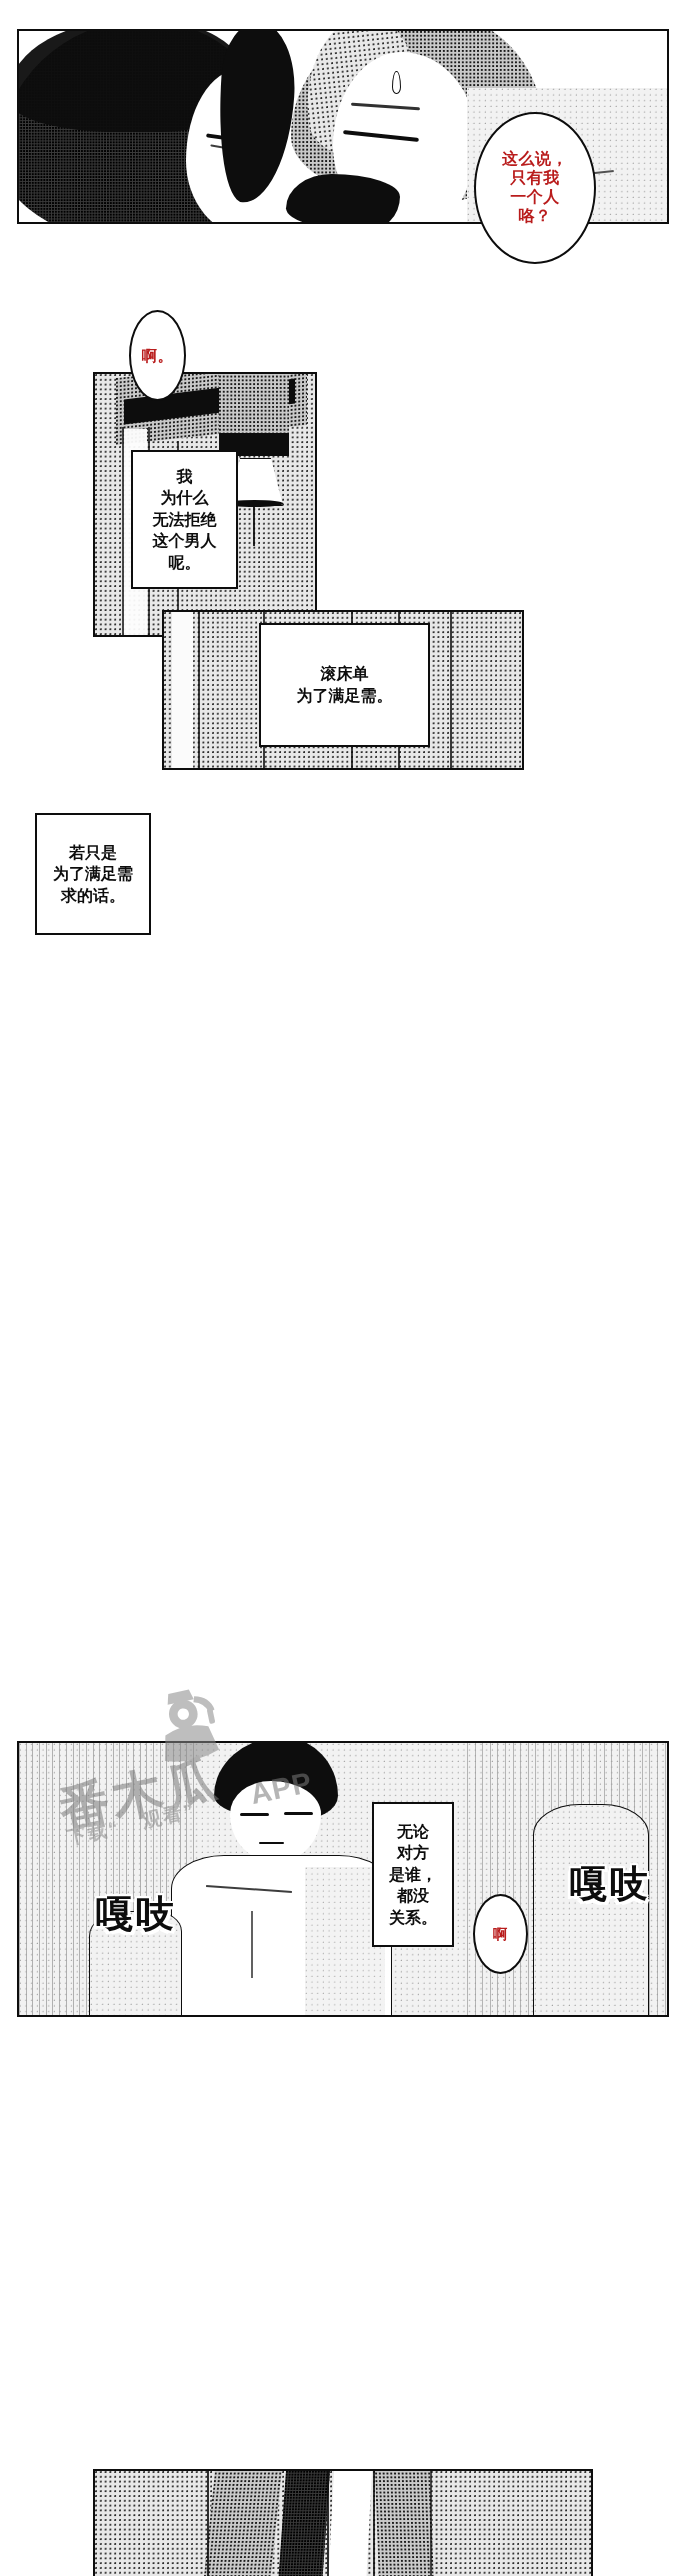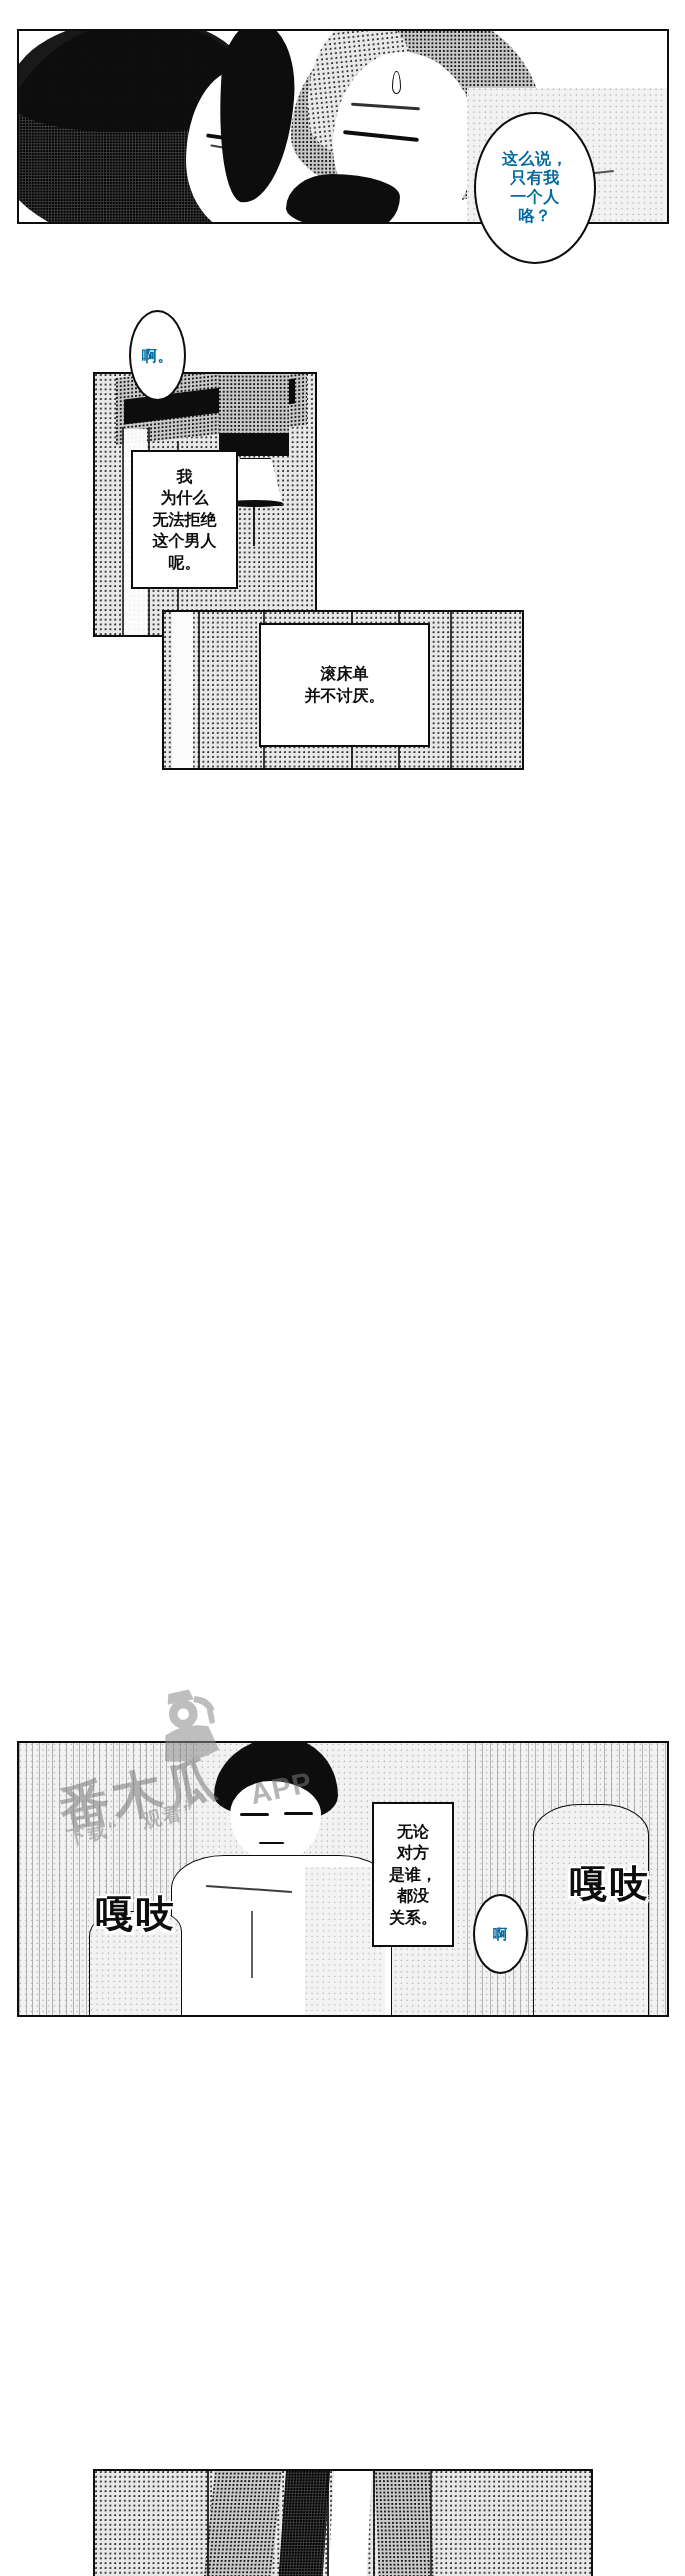--- a/index.html
+++ b/index.html
@@ -61,21 +61,21 @@
   .balloon {
     position: absolute;
     box-sizing: border-box;
     background: #ffffff;
     border: 2.4px solid #0d0d0d;
     border-radius: 50% / 50%;
     display: flex;
     align-items: center;
     justify-content: center;
     text-align: center;
-    color: #0369a1;
+    color: #b91c1c;
     line-height: 1.18;
     font-weight: 700;
     letter-spacing: 0.5px;
     z-index: 40;
   }
   .balloon .txt { white-space: pre-line; }
 
   
   .caption {
     position: absolute;
@@ -271,23 +271,28 @@
     <div class="ink" style="position:absolute; left:99px; top:0; width:1.5px; height:100%; opacity:.8;"></div>
     <div class="ink" style="position:absolute; left:187px; top:0; width:1.5px; height:100%; opacity:.8;"></div>
     <div class="ink" style="position:absolute; left:234px; top:0; width:1.5px; height:100%; opacity:.8;"></div>
     <div class="ink" style="position:absolute; left:286px; top:0; width:1.5px; height:100%; opacity:.8;"></div>
     <div style="position:absolute; left:7.6px; top:0; width:21px; height:100%;
                 background:#fbfbfb;"></div>
   </div>
 
   <div class="caption" style="left:259px; top:623px; width:171px; height:124px; font-size:16px;">
     <span>滚床单
-并不讨厌。</span>
-  </div>
-
+为了满足需。</span>
+  </div>
+
+  <div class="caption" style="left:35px; top:813px; width:116px; height:122px; font-size:16px;">
+    <span>若只是
+为了满足需
+求的话。</span>
+  </div>
 
   <div id="watermark">
     <svg class="wm-mark" viewBox="0 0 92 88">
       <g fill="#8a8a8a" transform="rotate(-12 46 44)">
         <path d="M34 6 h22 l3 11 h-28 z"></path>
         <circle cx="45" cy="30" r="15"></circle>
         <circle cx="45" cy="30" r="6" fill="#ffffff"></circle>
         <path d="M22 48 q23 -10 46 0 l6 26 q-29 10 -58 0 z"></path>
         <path d="M60 14 q16 4 18 18 l-6 2 q-3 -11 -14 -14 z"></path>
         <rect x="70" y="30" width="6" height="16" rx="2"></rect>

